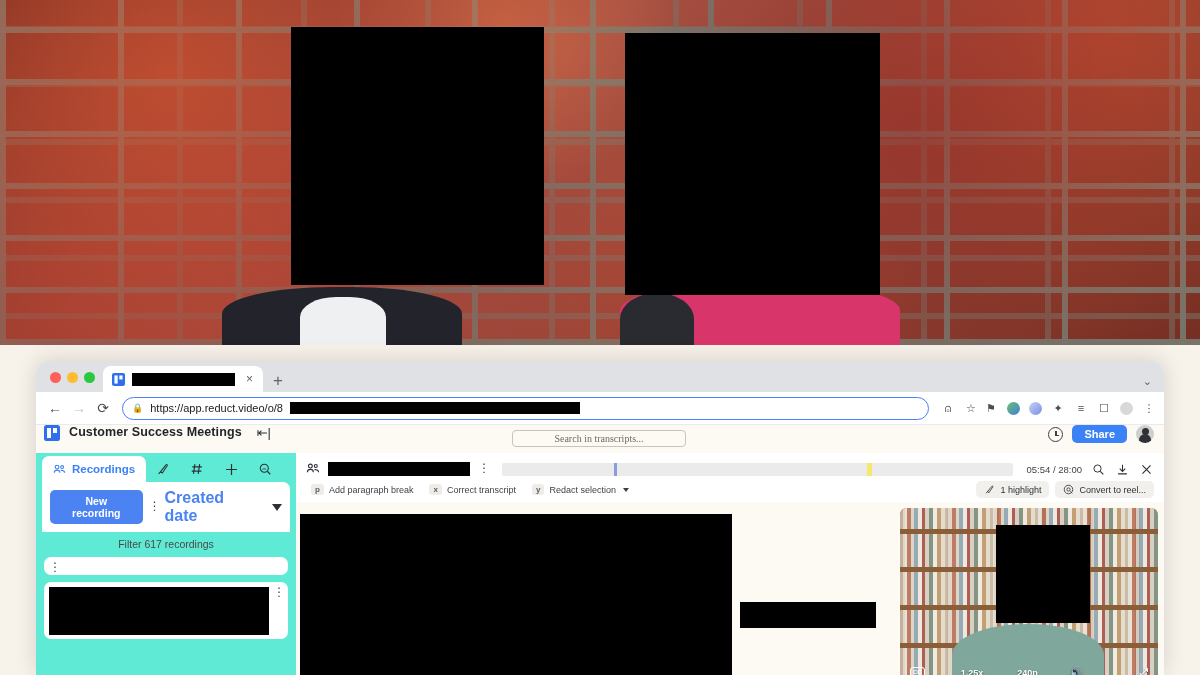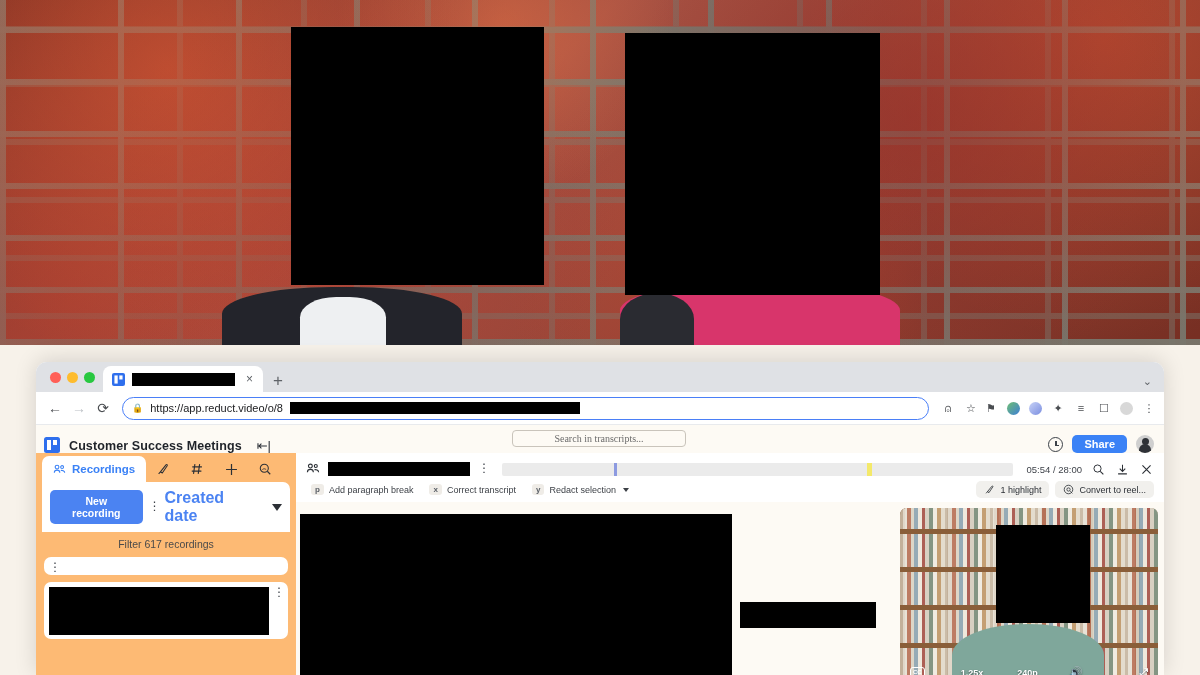--- a/index.html
+++ b/index.html
@@ -93,21 +93,21 @@
   .lock { font-size: 9px; color:#4a4d51; }
   .url-text { font-size: 11px; color:#202124; white-space: nowrap; }
   .url-redact { width: 290px; height: 12px; background:#000; flex: none; }
   .omni-icons { display:flex; align-items:center; gap: 9px; padding-left: 4px; color:#4a4d51; }
   .oi { width: 14px; height: 14px; display:flex; align-items:center; justify-content:center; font-size: 11px; }
   .ext-dot { width:13px;height:13px;border-radius:50%; }
 
   
   .app { position: relative; height: 250px; background:#fdfaf4; }
   .app-header {
-    height: 28px; display:flex; align-items:flex-end; padding: 0 10px 0 8px; gap: 9px;
+    height: 28px; display:flex; align-items:flex-start; padding: 0 10px 0 8px; gap: 9px;
     background:#fdfaf4;
   }
   .app-logo { width:16px; height:16px; flex:none; }
   .app-title { font-size: 12.5px; color:#1f2329; font-weight: 600; letter-spacing:.1px; }
   .collapse-icon { color:#2b2f36; font-size: 13px; margin-left: 6px; }
   .search-pill {
     width: 174px; height: 17px; border: 1px solid #c9c4bb; border-radius: 4px;
     background:#fdfaf4; font-size: 10px; color:#6b6b6b;
     display:flex; align-items:center; justify-content:center;
     position:absolute; left: 476px; top: 5px; font-family: Liberation Serif, serif;
@@ -120,21 +120,21 @@
     background:#3b82f6; color:#fff; font-size:11px; font-weight:600;
     padding: 3px 12px; border-radius: 5px; border: none;
   }
   .avatar { width:18px;height:18px;border-radius:50%; background:#cfcfcf; overflow:hidden; position:relative; }
   .avatar::after { content:""; position:absolute; left:3px; top:9px; width:12px; height:12px; border-radius:50% 50% 0 0; background:#2e3136; }
   .avatar::before { content:""; position:absolute; left:5.5px; top:2.5px; width:7px; height:7px; border-radius:50%; background:#2e3136; }
 
   .app-body { display: flex; height: 222px; }
 
   
-  .sidebar { width: 260px; background:#fdba74; position: relative; }
+  .sidebar { width: 260px; background:#5eead4; position: relative; }
   .tabs-row { display:flex; align-items:flex-end; height: 29px; padding-left: 6px; gap: 0; }
   .tab-pill {
     display:flex; align-items:center; gap:6px; height: 26px;
     padding: 0 11px; background:#fff; border-radius: 7px 7px 0 0;
   }
   .tab-pill .lbl { font-size: 11.5px; color:#3b82f6; font-weight:600; }
   .icon-btn { width: 34px; height: 26px; display:flex; align-items:center; justify-content:center; color:#2c3036; }
   .sb-panel { background:#fff; margin: 0 6px 0 6px; border-radius: 0 7px 0 0; padding: 7px 8px; display:flex; align-items:center; gap: 6px; }
   .new-rec {
     background:#4b83f2; color:#fff; font-size:10.5px; font-weight:600;

